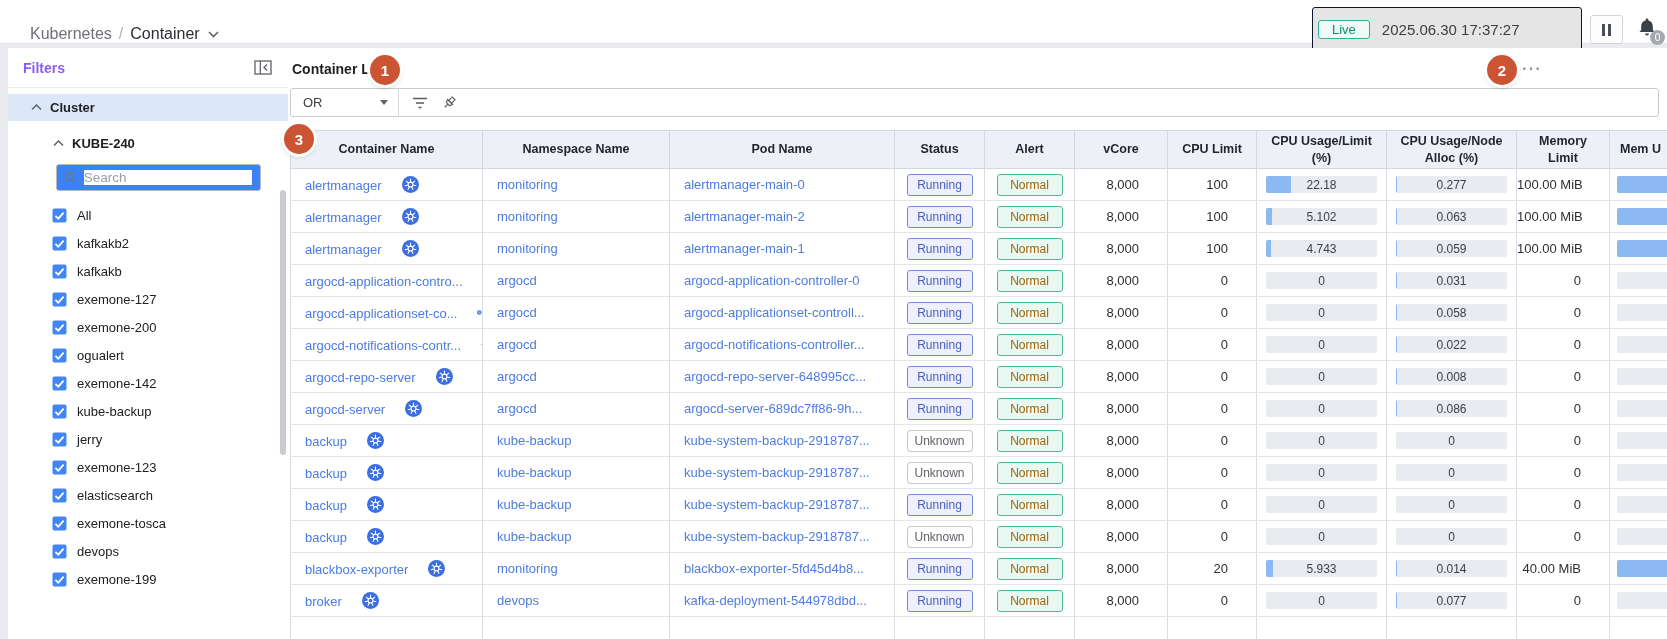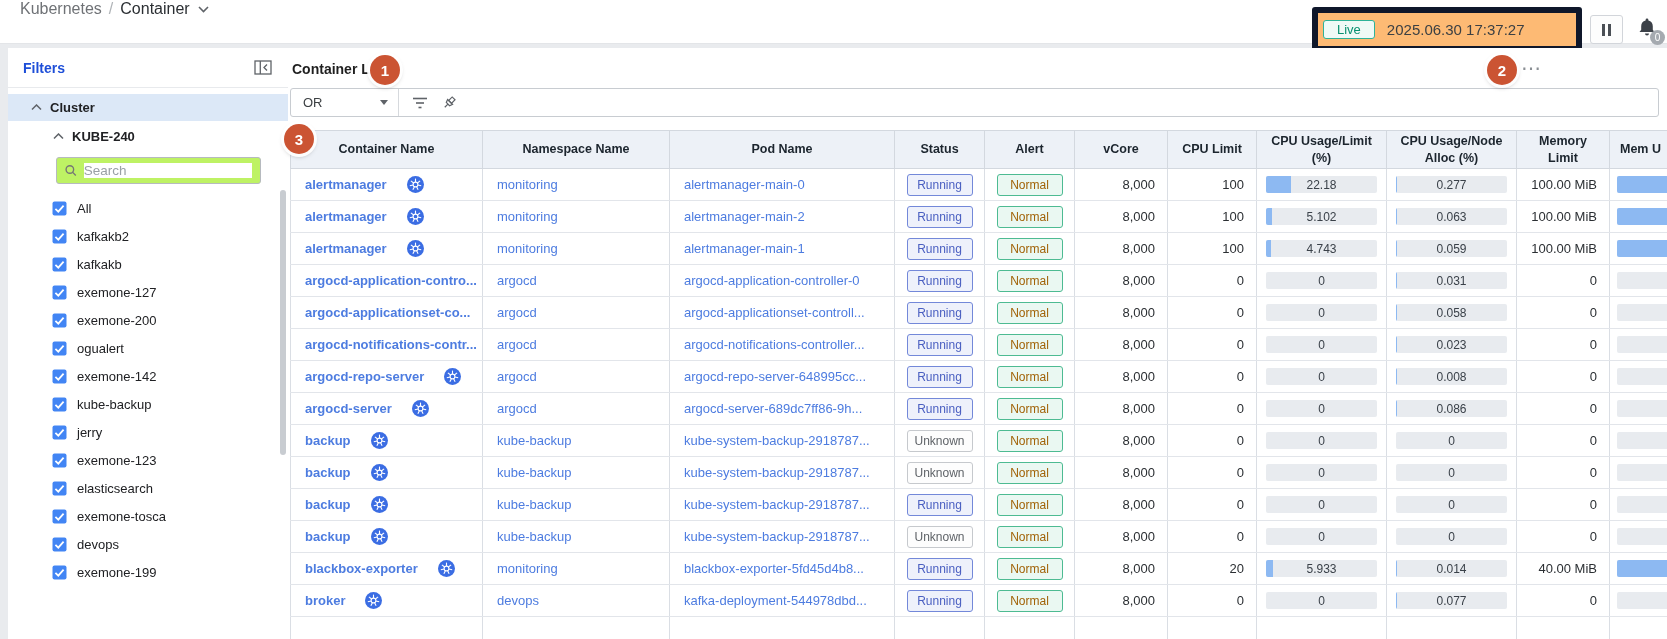--- a/index.html
+++ b/index.html
@@ -1,52 +1,52 @@
 <!DOCTYPE html>
 <html><head>
 <meta charset="utf-8">
 <style>
   * { margin:0; padding:0; box-sizing:border-box; }
   html,body { width:1667px; height:639px; overflow:hidden; background:#e9ebee;
               font-family:"Liberation Sans", sans-serif; }
 
   
   .topbar { position:relative; height:44px; background:#fff; border-bottom:1px solid #e3e5e8;
-            display:flex; align-items:flex-start; padding-left:20px; }
+            display:flex; align-items:flex-end; padding-left:30px; }
   .crumb-root { font-size:16px; color:#6f7276; cursor:pointer; }
   .crumb-sep { font-size:16px; color:#b0b4b8; margin:0 7px; }
   .crumb-cur { font-size:16px; color:#2b2f33; cursor:pointer; display:flex; align-items:center; gap:8px; }
   .top-right { position:absolute; right:10px; top:7px; display:flex; align-items:center; }
-  .live-box { width:270px; height:45px; border:6px solid #0f172a; border-radius:3px; background:#fdba74;
+  .live-box { width:270px; height:45px; border:1px solid #0f172a; border-radius:3px; background:#e5e5e5;
               display:flex; align-items:center; padding:0 10px 0 5px; gap:12px; }
   .live-badge { border:1px solid #2eb398; color:#089171; background:#effaf6; font-size:13px;
                 padding:1px 13px; border-radius:3px; }
   .timestamp { font-size:15px; color:#3c4043; }
   .pause-btn { width:33px; height:29px; margin-left:8px; border:1px solid #d2d5da; border-radius:3px;
                background:#fdfdfd; display:flex; align-items:center; justify-content:center; gap:3px; cursor:pointer; }
   .pause-btn i { display:block; width:3px; height:12px; background:#4a4f55; }
   .bell-wrap { position:relative; margin-left:14px; cursor:pointer; }
   .bell-count { position:absolute; right:-8px; bottom:-3px; width:15px; height:15px; border-radius:50%;
                 background:#a5aab0; color:#fff; font-size:10px; display:flex; align-items:center; justify-content:center; }
 
   
   .content { display:flex; height:591px; margin-top:4px; }
   .sidebar { position:relative; width:280px; margin-left:8px; background:#fff; flex:none; }
   .main { position:relative; flex:1; background:#fff; overflow:hidden; }
 
   
   .f-head { height:40px; display:flex; align-items:center; justify-content:space-between;
             padding:0 16px 0 15px; border-bottom:1px solid #e8eaed; }
-  .f-title { font-size:14px; font-weight:bold; color:#1d4ed8; }
+  .f-title { font-size:14px; font-weight:bold; color:#8b5cf6; }
   .tree-row { height:27px; display:flex; align-items:center; gap:8px; font-size:13px; font-weight:bold;
               color:#202124; cursor:pointer; }
   .row-cluster { background:#dce8f7; padding-left:23px; margin-top:6px; }
-  .row-kube { padding-left:45px; margin-top:2px; }
+  .row-kube { padding-left:45px; margin-top:9px; }
   .search-box { margin:7px 0 10px 48px; width:205px; height:27px; border:1px solid #b6babf; border-radius:3px;
-                display:flex; align-items:center; padding:0 8px; gap:7px; background:#bef264; }
+                display:flex; align-items:center; padding:0 8px; gap:7px; background:#3b82f6; }
   .search-box input { border:none; outline:none; width:100%; font-size:13.5px; color:#202124;
                       font-family:"Liberation Sans", sans-serif; }
   .search-box input::placeholder { color:#9aa0a6; }
   .ck-list { }
   .ck-row { height:28px; display:flex; align-items:center; gap:10px; padding-left:44px; cursor:pointer; }
   .ck-row span { font-size:13px; color:#202124; }
   .side-thumb { position:absolute; right:2px; top:142px; width:6px; height:265px; border-radius:3px; background:#c8ccd1; }
 
   
   .main-title { position:absolute; top:13px; left:4px; font-size:14px; font-weight:bold; color:#1f1f1f; }
@@ -62,23 +62,23 @@
   
   .tablebox { position:absolute; top:82px; left:2px; }
   table { border-collapse:collapse; table-layout:fixed; width:1539px; background:#fff; }
   th { height:38px; background:#edf1f7; border:1px solid #d3d8df; font-size:12.5px; font-weight:bold;
        color:#1c252e; text-align:center; vertical-align:middle; line-height:1.3; white-space:pre-line; padding:0 4px; }
   th.th-left { text-align:left; padding-left:10px; }
   td { height:32px; border:1px solid #e2e5ea; border-left:1px solid #dadee4; border-right:1px solid #dadee4;
        font-size:13px; color:#2b2f33; padding:0; vertical-align:middle; white-space:nowrap; overflow:hidden; }
   td.c-name { padding-left:14px; }
   .lnk { color:#4d7ce0; cursor:pointer; }
-  .namewrap { display:flex; align-items:center; gap:20px;font-weight:bold; }
+  .namewrap { display:flex; align-items:flex-end; gap:20px; }
   td.c-center { text-align:center; }
-  td.c-num { text-align:right; padding-right:12px; }
+  td.c-num { text-align:right; padding-right:28px; }
   .badge { display:inline-block; width:66px; padding:3px 0; border-radius:3px; font-size:12px; text-align:center; cursor:default; }
   .b-run { color:#4a5fc1; border:1px solid #7388d9; background:#eef1fb; }
   .b-unk { color:#5f6368; border:1px solid #c6c9cd; background:#fdfdfd; }
   .b-nrm { color:#a16207; border:1px solid #4dbb92; background:#eaf8f2; }
   .bar { position:relative; height:17px; margin:0 9px; background:#e8ebef; border-radius:2px; overflow:hidden; }
   .bar .fill { position:absolute; left:0; top:0; height:100%; background:#8db9f2; }
   .bar .val { position:absolute; left:0; top:0; width:100%; height:100%; display:flex; align-items:center;
               justify-content:center; font-size:12px; color:#3a4149; }
   .bar-mem { margin:0; margin-left:7px; width:150px; }
 
@@ -590,21 +590,21 @@
     <td class="c-num">0</td>
     <td>
                 <div class="bar">
                   <div class="fill" style="width: 0%;"></div>
                   <span class="val">0</span>
                 </div>
               </td>
     <td>
                 <div class="bar">
                   <div class="fill" style="width: 1.2%;"></div>
-                  <span class="val">0.023</span>
+                  <span class="val">0.022</span>
                 </div>
               </td>
     <td class="c-num">0</td>
     <td>
                 <div class="bar bar-mem">
                   <div class="fill" style="width: 0%;"></div>
                   <span class="val"></span>
                 </div>
               </td>
   </tr>

